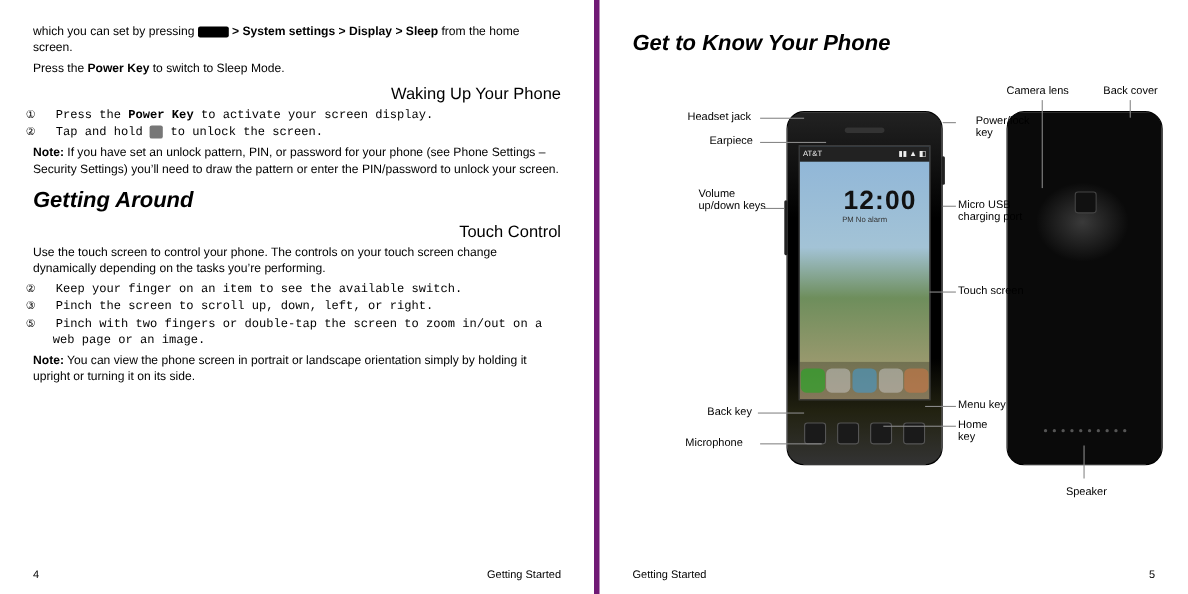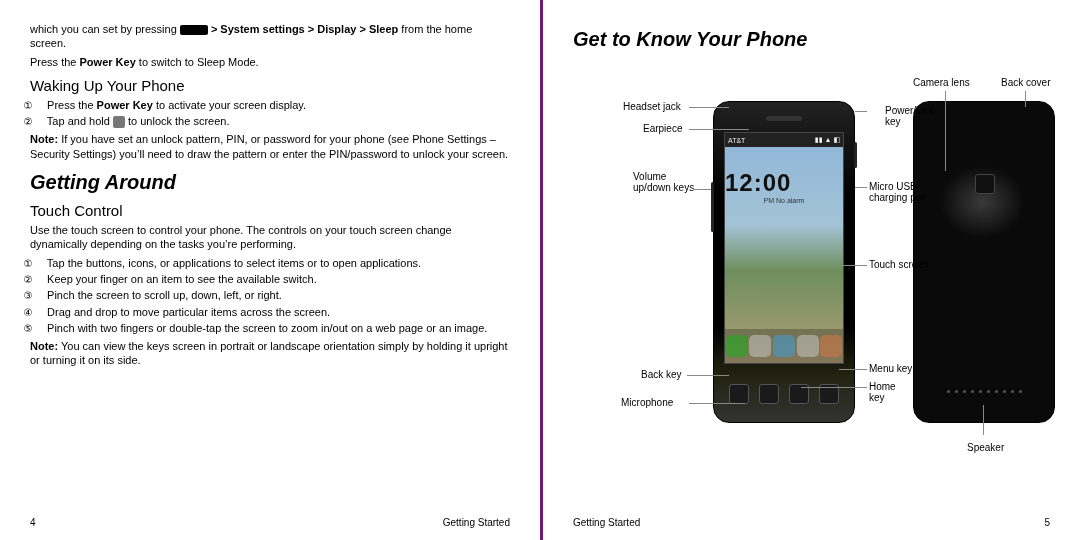--- a/index.html
+++ b/index.html
@@ -12,34 +12,35 @@
     height: 540px;
     display: flex;
   }
   .page {
     width: 540px;
     height: 540px;
     box-sizing: border-box;
     padding: 18px 30px 14px 30px;
     position: relative;
   }
-  .page + .page { border-left: 3px solid #701a75; }
+  .page + .page { border-left: 5px solid #701a75; }
   h1 {
     font-size: 20px;
     font-style: italic;
     font-weight: 700;
     margin: 10px 0 6px 0;
   }
   h2 {
     font-size: 15px;
     font-weight: 400;
     margin: 8px 0 4px 0;
+    text-align: right;
   }
   p { margin: 4px 0; line-height: 1.3; }
-  .ordered { margin: 2px 0; padding-left: 18px; text-indent: -18px; }
+  .ordered { margin: 2px 0; padding-left: 18px; text-indent: -18px; font-family: Liberation Mono, monospace; }
   .circ { display:inline-block; width:14px; text-align:center; font-size:10px; }
   .bold { font-weight: 700; }
   .pill {
     display: inline-block;
     background: #000;
     width: 28px;
     height: 10px;
     border-radius: 2px;
     vertical-align: middle;
   }
@@ -80,21 +81,21 @@
     position: absolute;
     top: 30px; left: 10px; right: 10px; bottom: 58px;
     background: linear-gradient(180deg, #8eb5d8 0%, #a3c3d6 40%, #6e8e5c 60%, #b19f78 100%);
     border: 1px solid #444;
   }
   .phone .statusbar {
     height: 14px; background: #222; color:#eee; font-size:7px;
     display:flex; justify-content:space-between; align-items:center; padding:0 3px;
   }
   .phone .clock {
-    font-size:24px; font-weight:700; color:#111; margin-top:22px; letter-spacing:1px;
+    font-size:24px; font-weight:700; text-align:center; color:#111; margin-top:22px; letter-spacing:1px;margin-left:28px;
   }
   .phone .subclock { font-size:7px; text-align:center; color:#333; }
   .phone .dock {
     position:absolute; bottom:0; left:0; right:0; height:34px;
     background: rgba(0,0,0,0.25);
     display:flex; justify-content:space-around; align-items:center;
   }
   .phone .dock span {
     width:22px; height:22px; border-radius:5px; background:#2a2; opacity:0.6;
   }
@@ -168,27 +169,25 @@
     <span class="circ">②</span>
     <span>Tap and hold </span><span class="lockicon"></span><span> to unlock the screen.</span>
   </p>
   <p>
     <span class="bold">Note:</span><span> If you have set an unlock pattern, PIN, or password for your phone (see Phone Settings – Security Settings) you’ll need to draw the pattern or enter the PIN/password to unlock your screen.</span>
   </p>
 
   <h1>Getting Around</h1>
   <h2>Touch Control</h2>
   <p>Use the touch screen to control your phone. The controls on your touch screen change dynamically depending on the tasks you’re performing.</p>
-  <p class="ordered"><span class="circ">①</span> <span>Tap the buttons, icons, or applications to select items or to open applications.</span></p>
   <p class="ordered"><span class="circ">②</span> <span>Keep your finger on an item to see the available switch.</span></p>
   <p class="ordered"><span class="circ">③</span> <span>Pinch the screen to scroll up, down, left, or right.</span></p>
-  <p class="ordered"><span class="circ">④</span> <span>Drag and drop to move particular items across the screen.</span></p>
   <p class="ordered"><span class="circ">⑤</span> <span>Pinch with two fingers or double-tap the screen to zoom in/out on a web page or an image.</span></p>
   <p>
-    <span class="bold">Note:</span><span> You can view the keys screen in portrait or landscape orientation simply by holding it upright or turning it on its side.</span>
+    <span class="bold">Note:</span><span> You can view the phone screen in portrait or landscape orientation simply by holding it upright or turning it on its side.</span>
   </p>
 
   <div class="footer">
     <span>4</span>
     <span>Getting Started</span>
   </div>
 </div>
 
 <div class="page">
   <h1>Get to Know Your Phone</h1>

